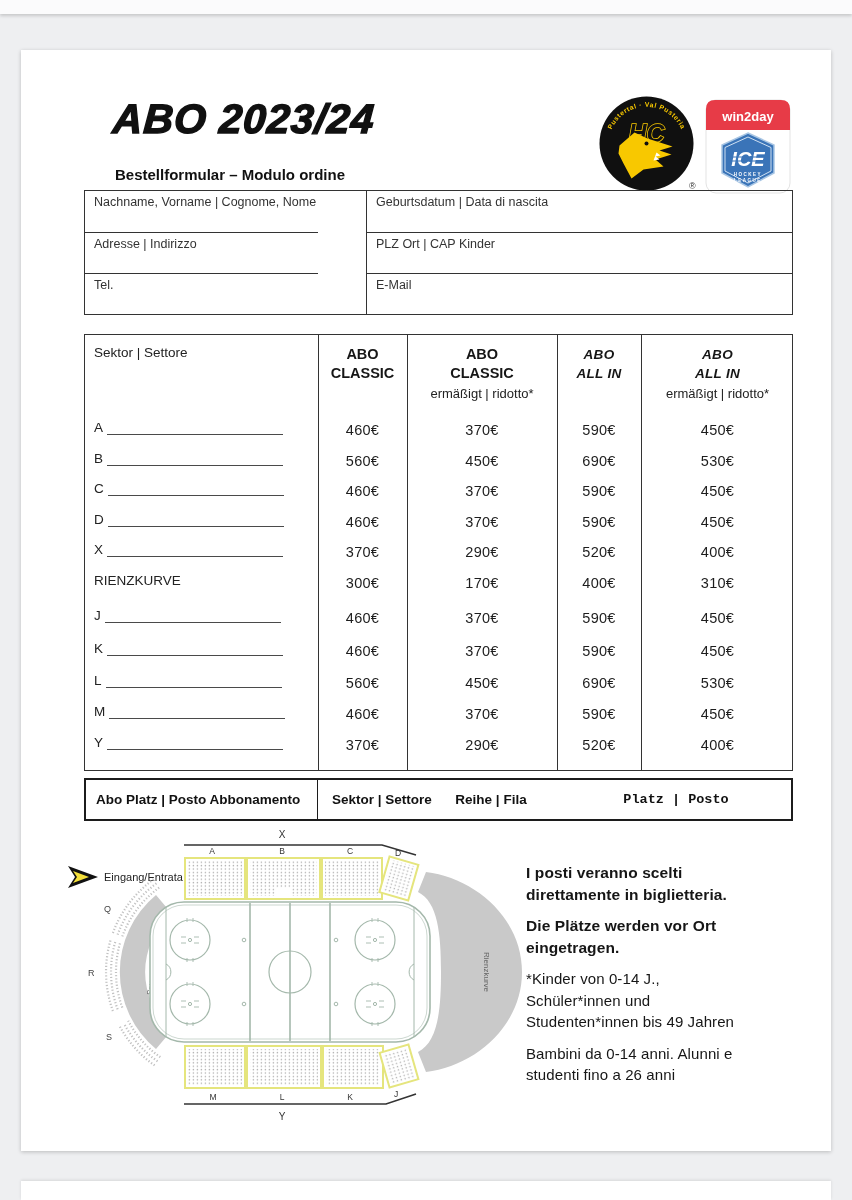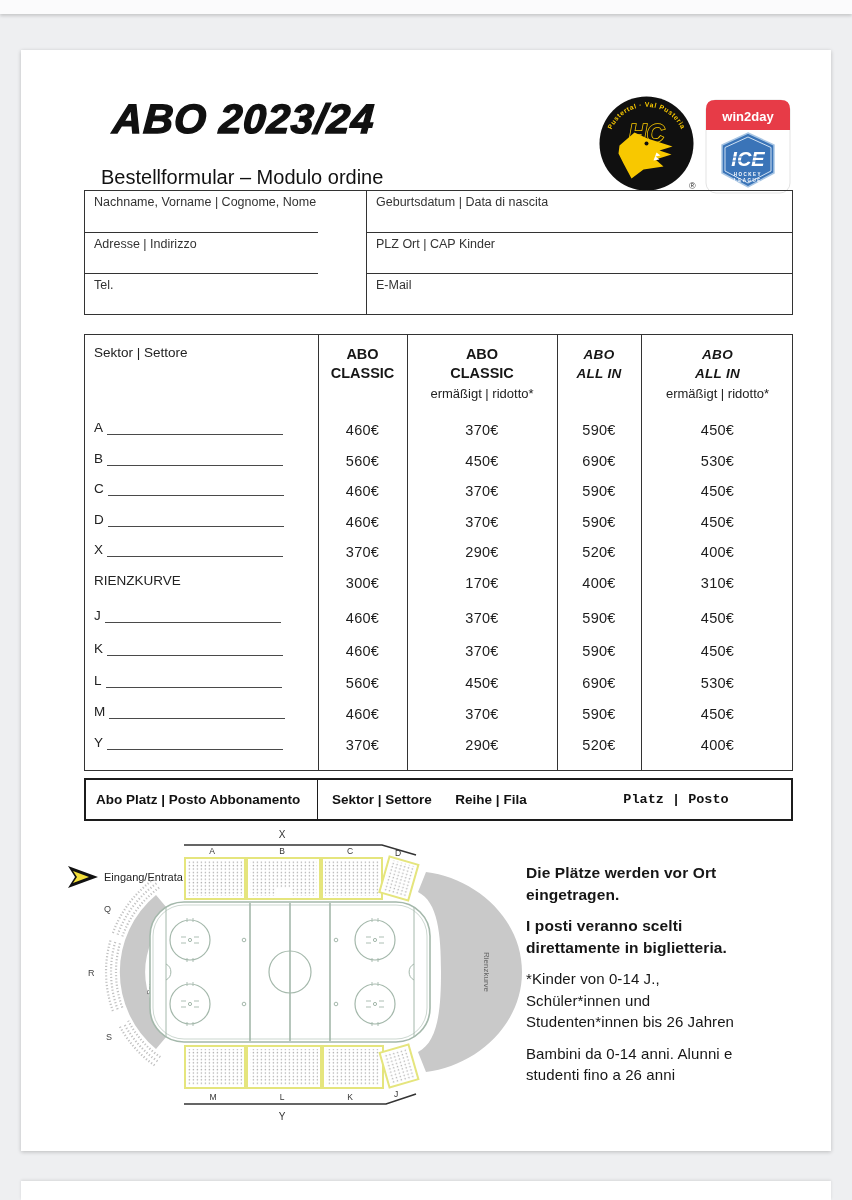--- a/index.html
+++ b/index.html
@@ -11,21 +11,21 @@
   }
   .prev-edge{position:absolute;left:0;top:0;width:852px;height:14px;background:#fbfbfc;
     box-shadow:0 2px 3px rgba(0,0,0,.16);}
   .page{position:absolute;left:21px;width:810px;background:#fff;}
   .page1{top:50px;height:1101px;box-shadow:0 1px 4px rgba(0,0,0,.22);}
   .page2{top:1181px;height:19px;box-shadow:0 -1px 3px rgba(0,0,0,.10);}
 
   
   .title{position:absolute;left:92px;top:46px;font-size:41px;font-weight:700;font-style:italic;
     letter-spacing:1px;color:#101010;-webkit-text-stroke:1.4px #101010;transform:skewX(-4deg);}
-  .subtitle{position:absolute;left:80px;top:116px;font-size:20px;font-weight:400;color:#111;}
+  .subtitle{position:absolute;left:94px;top:116px;font-size:15px;font-weight:700;color:#111;}
   .hc-logo{position:absolute;left:577px;top:45px;}
   .w2d-logo{position:absolute;left:684px;top:49px;}
   .regmark{position:absolute;left:668px;top:131px;font-size:9px;color:#333;}
 
   
   .form{position:absolute;left:63px;top:140px;width:709px;height:125px;
     border:1.5px solid #333;box-sizing:border-box;display:grid;
     grid-template-columns:233px 1fr;grid-template-rows:1fr 1fr 1fr;}
   .form .cell{padding:4px 0 0 9px;font-size:12.5px;color:#333;border-top:1px solid #333;}
   .form .cell.r0{border-top:none;}
@@ -369,31 +369,31 @@
     <text x="290" y="280" text-anchor="middle" font-size="8.5" fill="#333">K</text>
     <text x="336" y="277" text-anchor="middle" font-size="8.5" fill="#333">J</text>
 
     <polyline points="124,284 326,284 356,274" fill="none" stroke="#333" stroke-width="1.6"></polyline>
     <text x="222" y="300" text-anchor="middle" font-size="10" fill="#333">Y</text>
   </svg>
   </div>
 
   <div class="notes">
     <p class="b">
+      <span>I posti veranno scelti</span><br>
+      <span>direttamente in biglietteria.</span>
+    </p>
+    <p class="b">
       <span>Die Plätze werden vor Ort</span><br>
       <span>eingetragen.</span>
-    </p>
-    <p class="b">
-      <span>I posti veranno scelti</span><br>
-      <span>direttamente in biglietteria.</span>
     </p>
     <p>
       <span>*Kinder von 0-14 J.,</span><br>
       <span>Schüler*innen und</span><br>
-      <span>Studenten*innen bis 26 Jahren</span>
+      <span>Studenten*innen bis 49 Jahren</span>
     </p>
     <p>
       <span>Bambini da 0-14 anni. Alunni e</span><br>
       <span>studenti fino a 26 anni</span>
     </p>
   </div>
 
 </div>
 
 <div class="page page2"></div>

